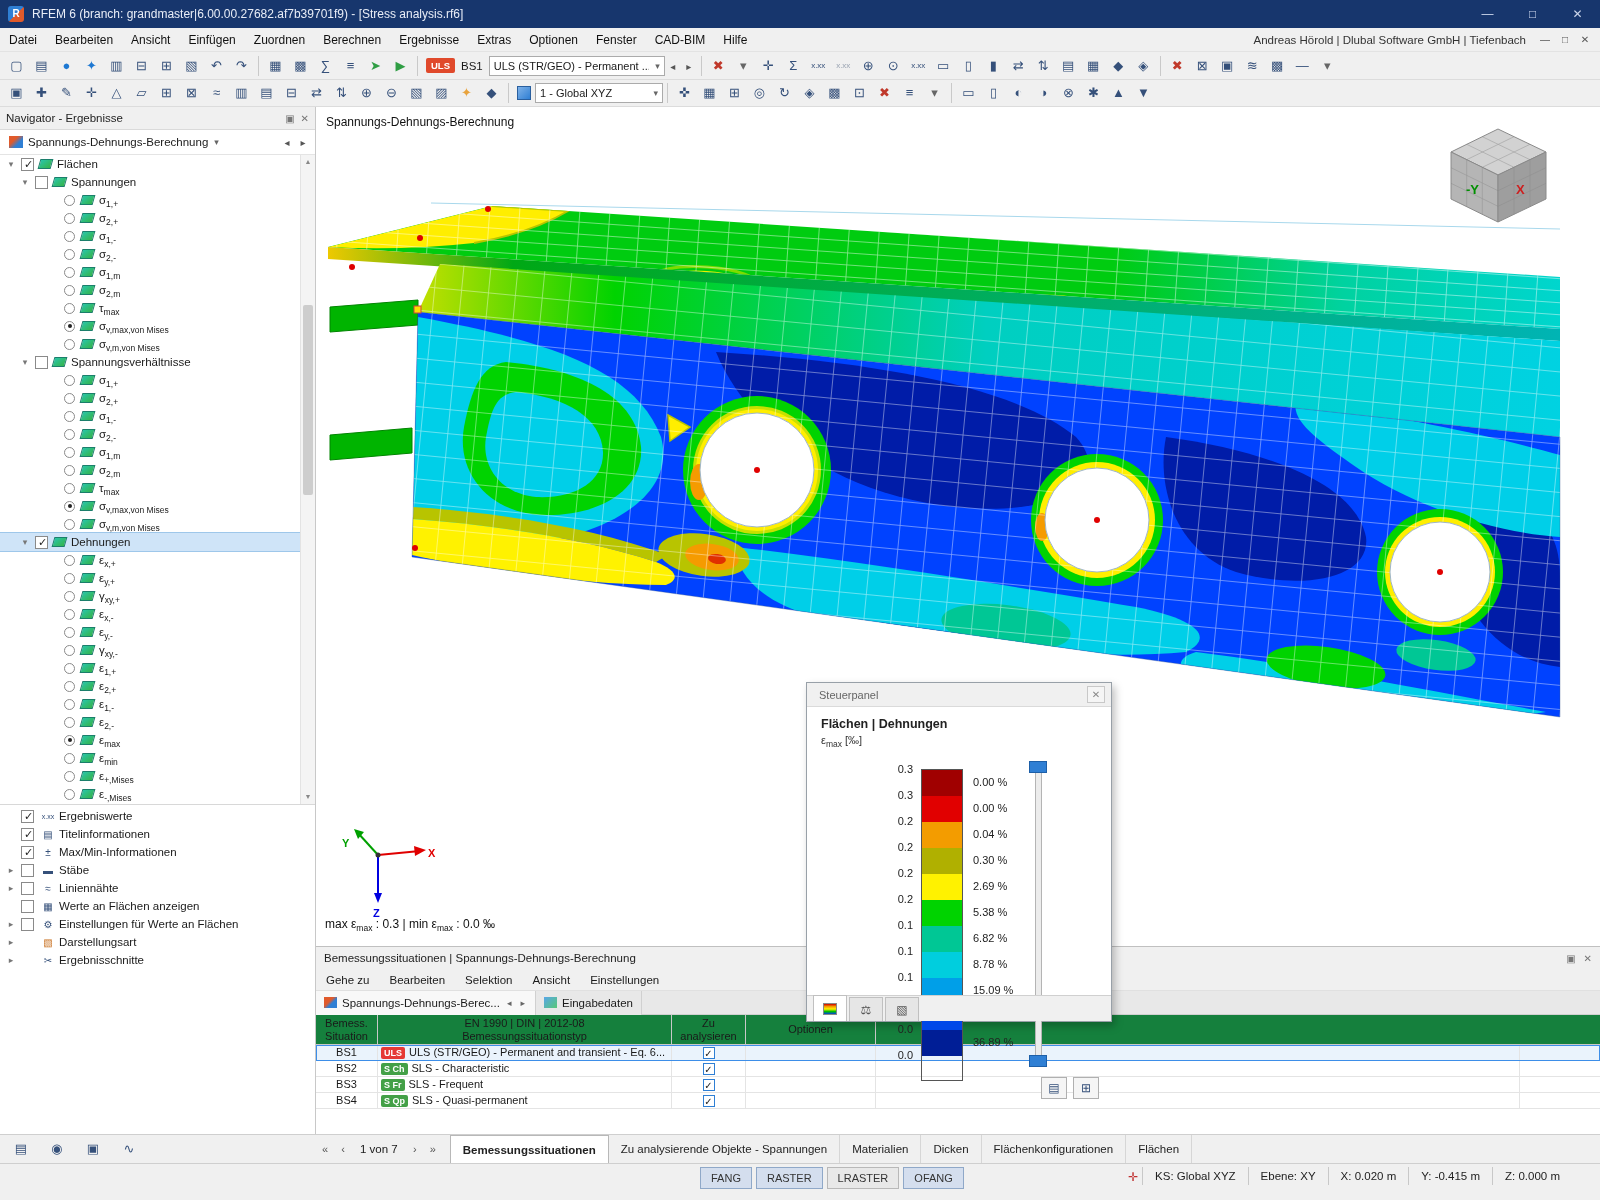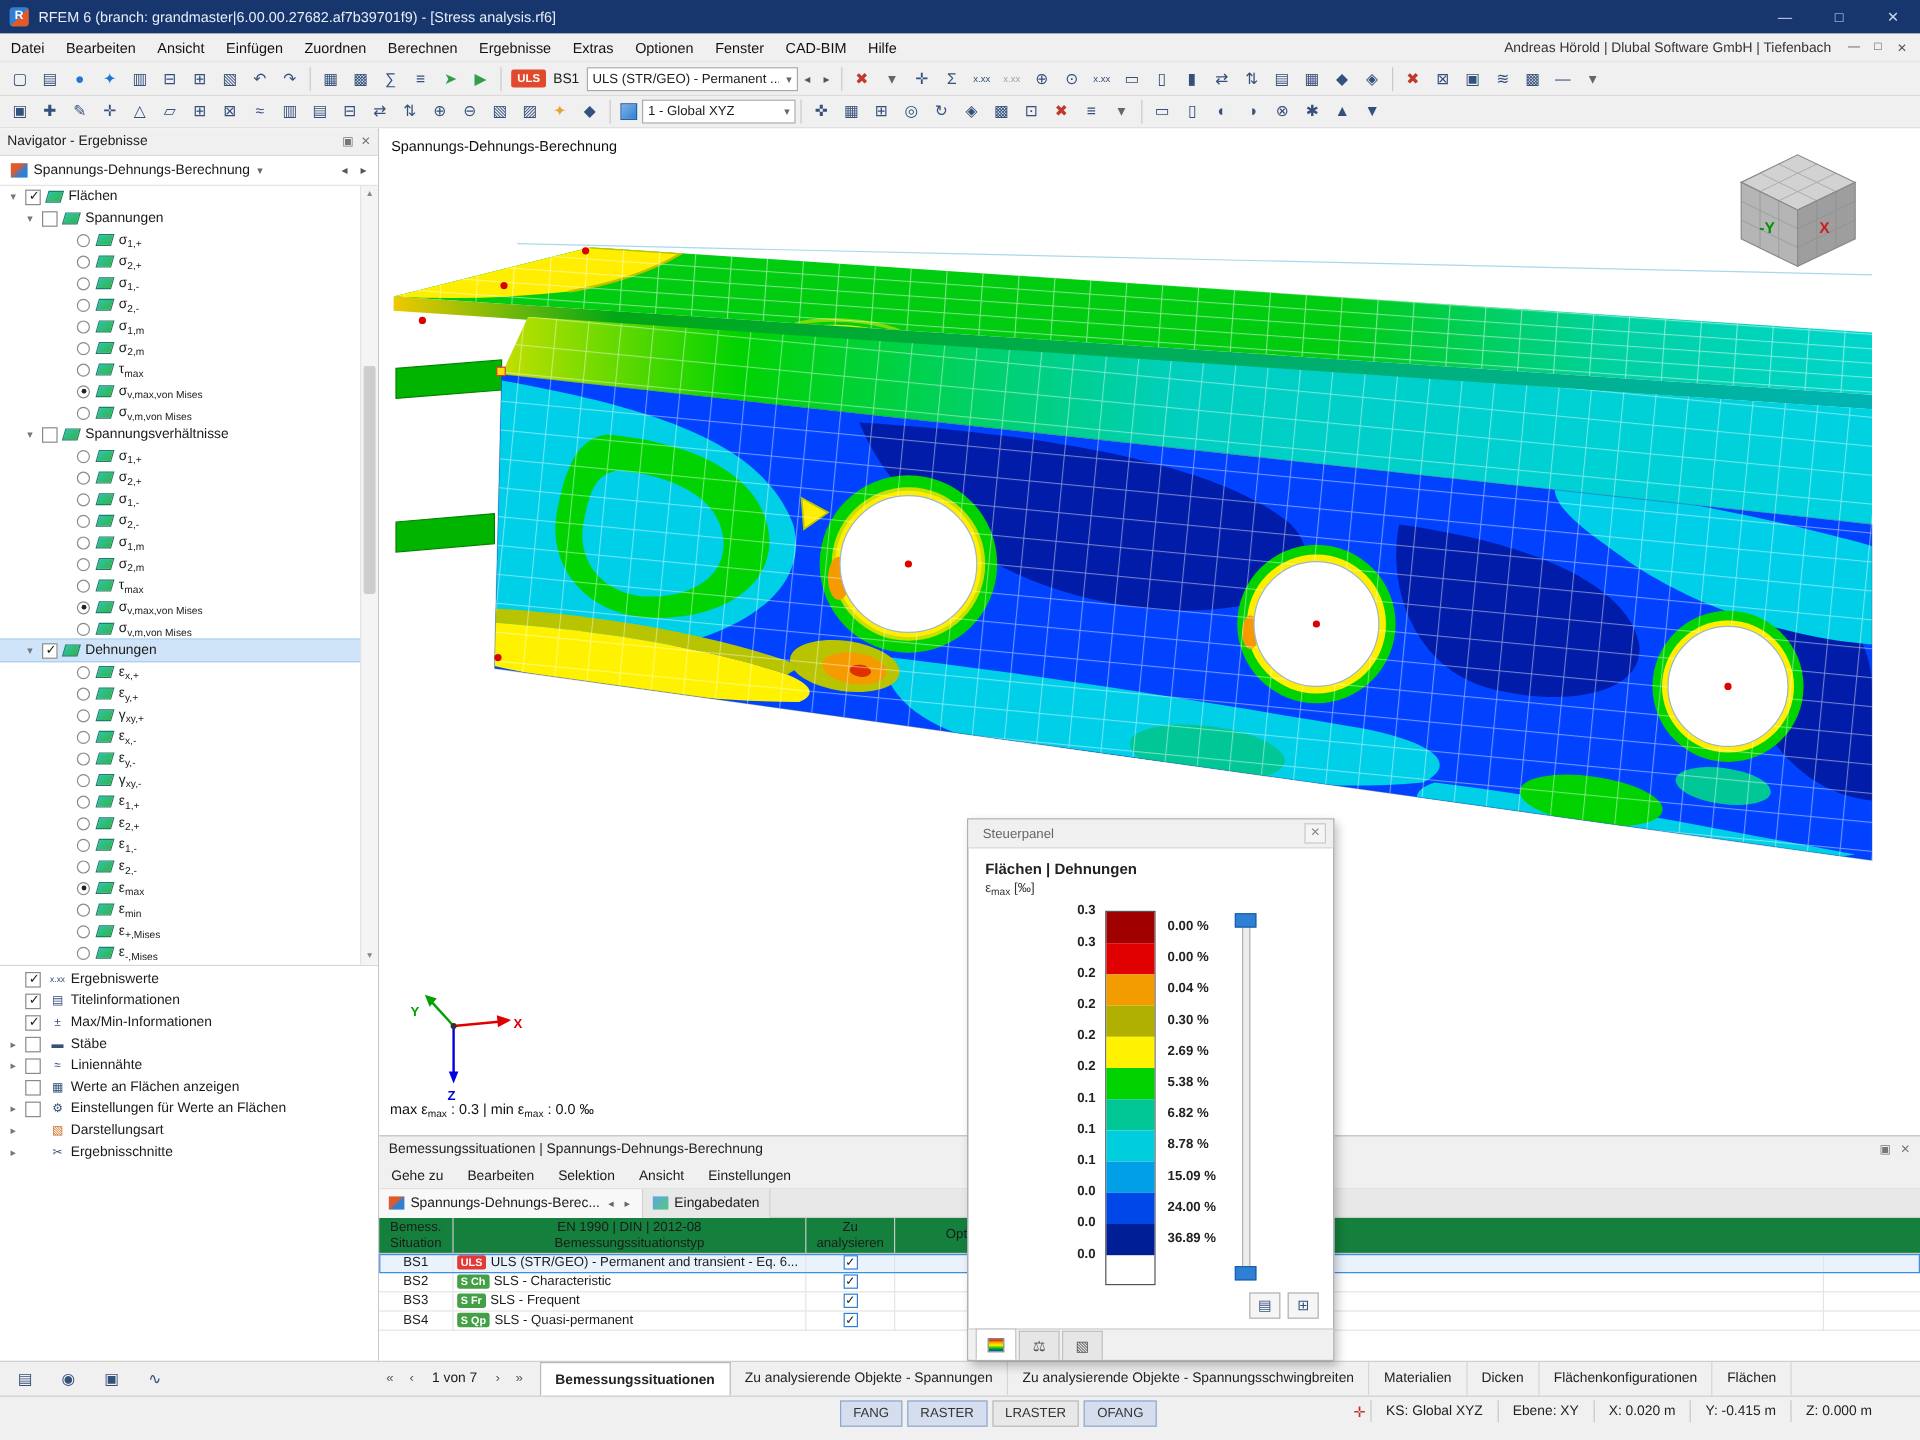--- a/index.html
+++ b/index.html
@@ -67,26 +67,26 @@
   .optrow{height:18px;display:flex;align-items:center;font-size:11.5px;padding-left:4px;white-space:nowrap;}
   .optrow .tw{width:14px;text-align:center;color:#777;font-size:9px;flex:0 0 auto;}
   .opt-ic{width:16px;text-align:center;font-size:10px;color:#35507a;margin:0 3px;flex:0 0 auto;overflow:hidden;}
 
   
   .viewport{position:absolute;left:316px;top:107px;width:1284px;height:1027px;background:#fff;overflow:hidden;}
   .vplabel{position:absolute;left:10px;top:8px;font-size:12px;color:#111;}
   .maxmin{position:absolute;left:9px;top:810px;font-size:12px;color:#111;}
 
   
-  .steuerpanel{position:absolute;left:806px;top:682px;width:306px;height:452px;background:#fff;border:1px solid #98a0a8;box-shadow:3px 4px 8px rgba(0,0,0,.25);z-index:30;}
+  .steuerpanel{position:absolute;left:806px;top:682px;width:306px;height:340px;background:#fff;border:1px solid #98a0a8;box-shadow:3px 4px 8px rgba(0,0,0,.25);z-index:30;}
   .sp-title{height:24px;background:#f0f0f0;border-bottom:1px solid #dadada;display:flex;align-items:center;padding:0 6px 0 12px;font-size:11px;color:#666;}
   .sp-close{margin-left:auto;width:18px;height:17px;border:1px solid #c8c8c8;background:#f5f5f5;text-align:center;line-height:16px;font-size:10px;color:#888;}
   .sp-head{padding:10px 14px 0;font-size:12.5px;font-weight:bold;color:#222;}
   .sp-unit{padding:3px 14px 0;font-size:11px;color:#333;}
-  .scale{position:absolute;left:14px;top:76px;display:flex;font-weight:bold;}
+  .scale{position:absolute;left:14px;top:86px;display:flex;}
   .bounds{width:100px;text-align:right;padding-right:8px;}
   .bval{height:26px;line-height:26px;font-size:11px;transform:translateY(-13px);color:#222;}
   .swatches{border:1px solid #555;}
   .sw{width:40px;height:26px;}
   .pcts{margin-left:10px;}
   .pv{height:26px;line-height:26px;font-size:11px;color:#222;}
   .sp-slider-track{position:absolute;left:228px;top:84px;width:7px;height:294px;background:#ececec;border:1px solid #b4b4b4;}
   .sp-handle{position:absolute;left:222px;width:18px;height:12px;background:#2f7fd4;border:1px solid #1d5fa8;}
   .sp-h-top{top:78px;}
   .sp-h-bot{top:372px;}
@@ -940,21 +940,20 @@
       </div>
     <span class="pgbtn">«</span>
     <span class="pgbtn">‹</span>
     <span class="pglabel">1 von 7</span>
     <span class="pgbtn">›</span>
     <span class="pgbtn">»</span>
     <div style="display:flex;margin-left:8px;">
 
     <span class="doctab active">Bemessungssituationen</span>
         <span class="doctab">Zu analysierende Objekte - Spannungen</span>
-        <span class="doctab">Zu analysierende Objekte - Spannungsschwingbreiten</span>
         <span class="doctab">Materialien</span>
         <span class="doctab">Dicken</span>
         <span class="doctab">Flächenkonfigurationen</span>
         <span class="doctab">Flächen</span>
       </div>
   </div>
 
   <div class="statusbar">
     <span class="sb-spacer"></span>
     <div style="display:flex;">

